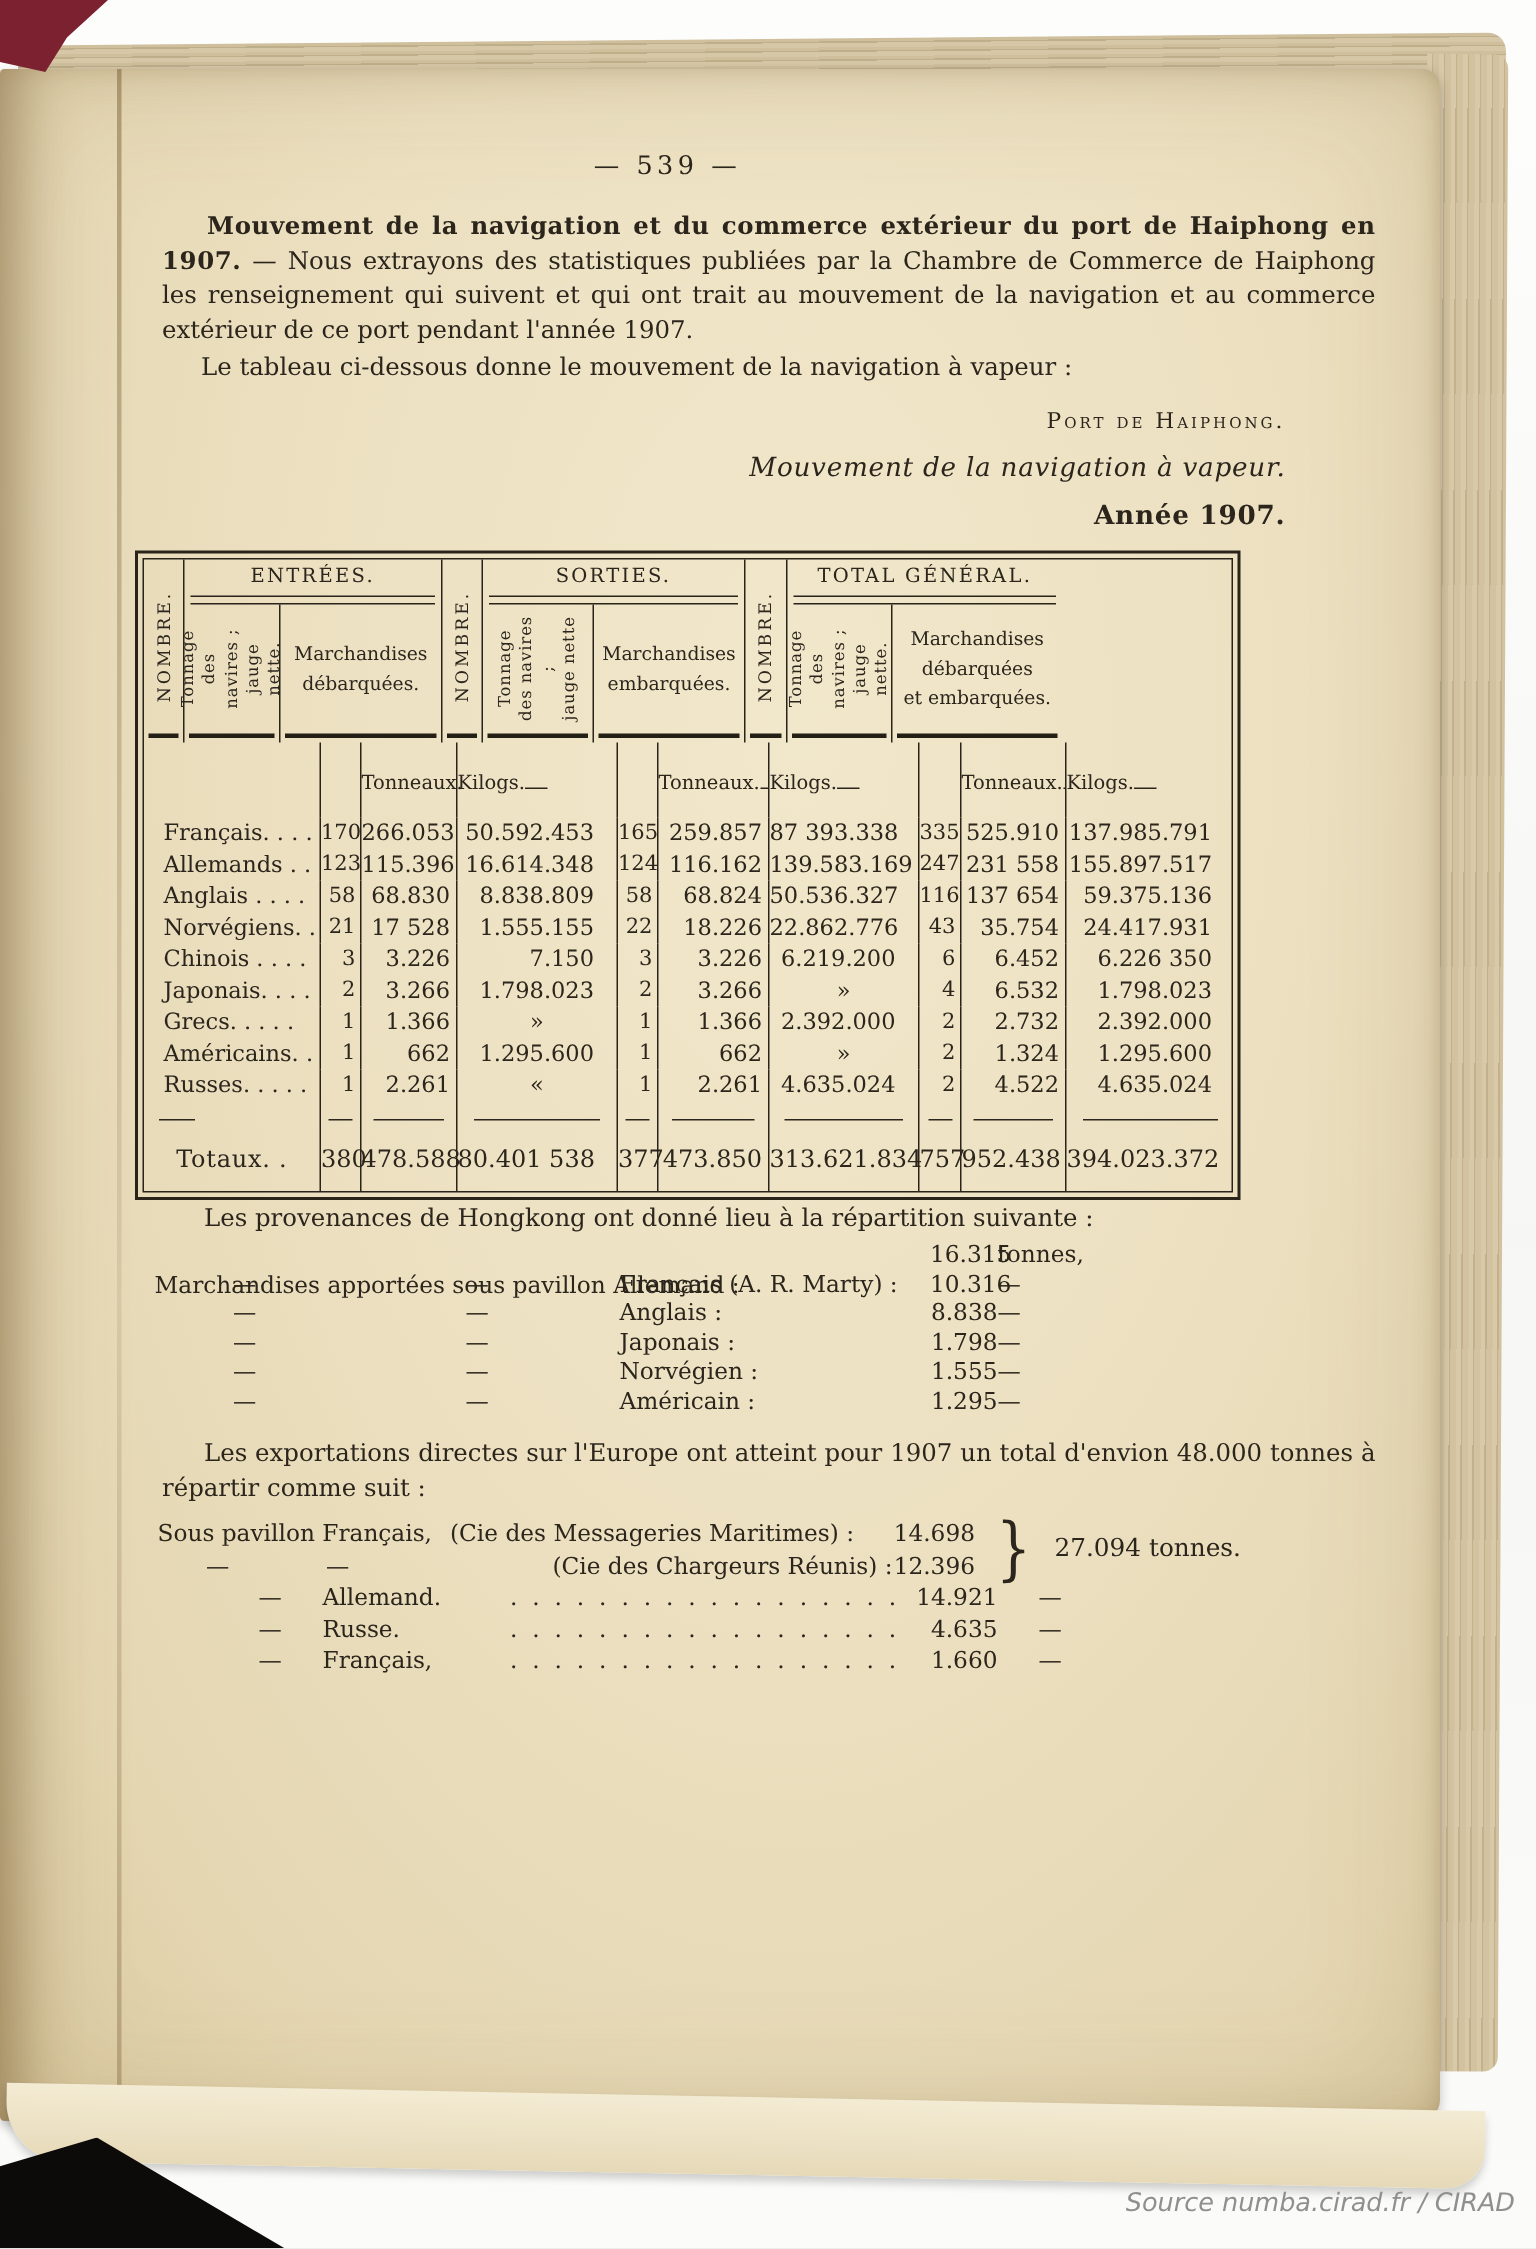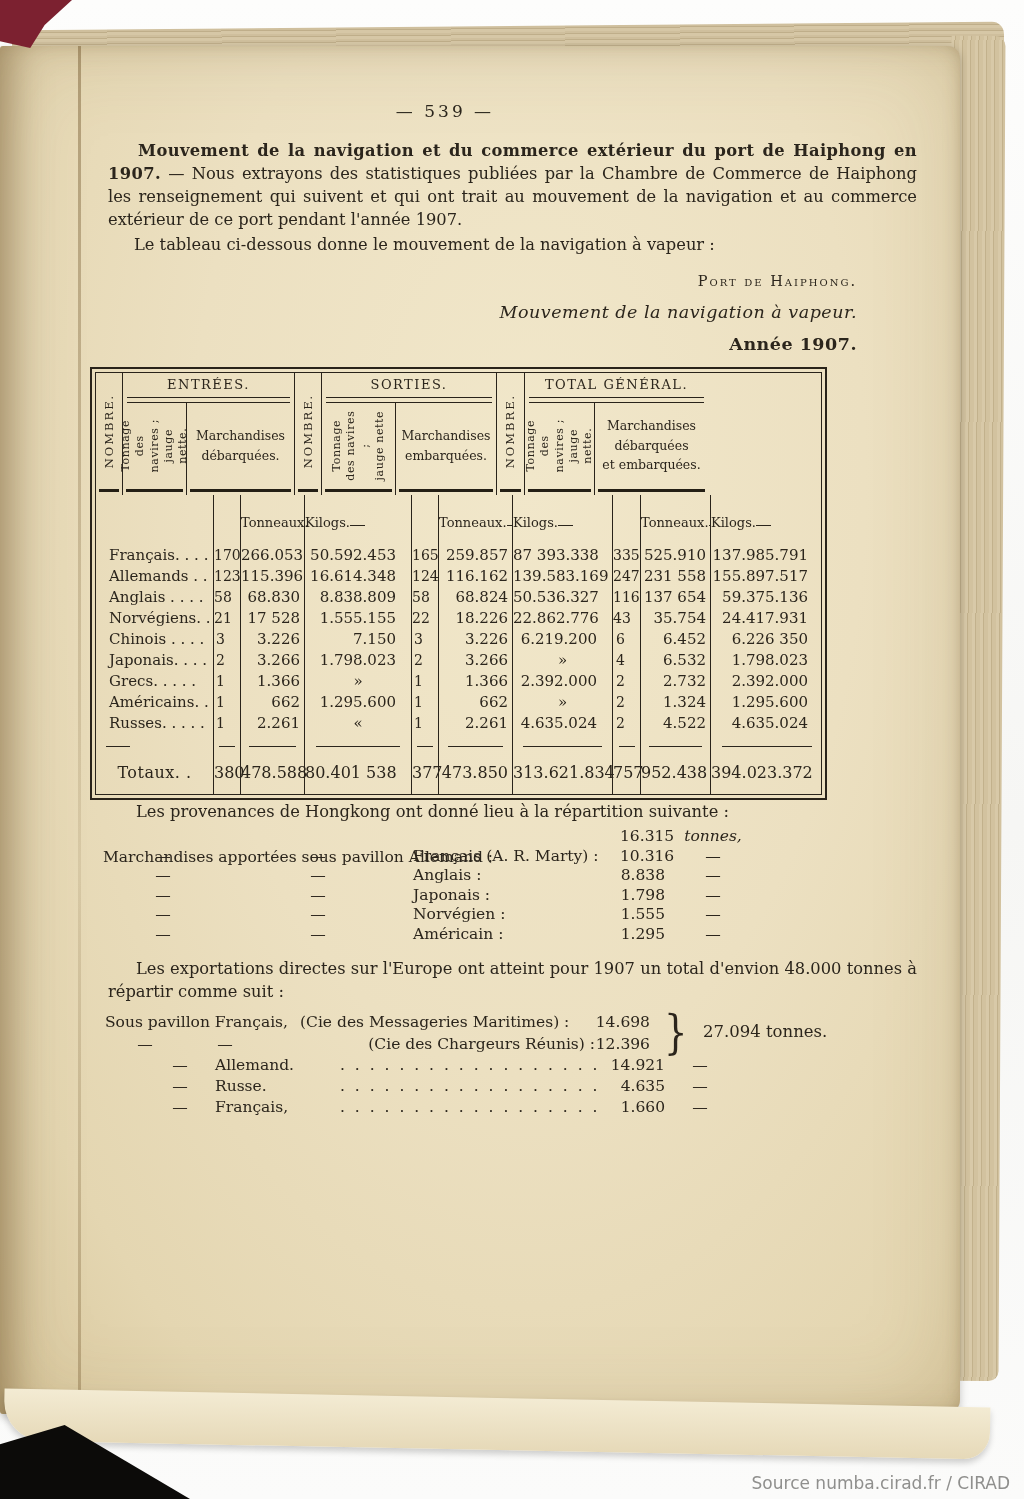--- a/index.html
+++ b/index.html
@@ -25,22 +25,22 @@
                    inset -8px 0 18px -10px rgba(105,78,38,.35), 0 3px 8px rgba(0,0,0,.22);}
   .crease{position:absolute;left:78px;top:0;bottom:0;width:3px;
           background:linear-gradient(180deg,rgba(110,82,40,.45),rgba(110,82,40,.12) 60%,rgba(110,82,40,.35));}
   .curl{position:absolute;left:4px;top:1398px;width:986px;height:52px;border-radius:0 0 26px 40px;
         background:linear-gradient(180deg,#f3ebd3,#e6d9b8);transform:rotate(1.1deg);
         box-shadow:0 4px 6px rgba(0,0,0,.18);}
   .ribbon{position:absolute;left:0;top:0;width:72px;height:48px;background:#7c2130;
           clip-path:polygon(0 0,100% 0,62% 52%,42% 100%,0 86%);}
   .black-corner{position:absolute;left:0;bottom:0;width:190px;height:74px;background:#0c0b09;
           clip-path:polygon(0 26%,34% 0,100% 100%,0 100%);}
-  .source-bar{position:absolute;right:14px;bottom:6px;font-family:"DejaVu Sans",sans-serif;
-          font-size:17px;color:#8f8f8d;}
+  .source-bar{position:absolute;right:14px;bottom:20px;font-family:"DejaVu Sans",sans-serif;
+          font-size:17px;color:#8f8f8d;font-style:italic;}
   
   .content{position:absolute;left:60px;top:0;width:860px;}
   .pagenum{width:770px;text-align:center;margin-top:55px;font-size:17px;letter-spacing:3px;}
   .para{margin:0 3px 0 48px;font-size:16.3px;line-height:23px;text-align:justify;}
   .p1{margin-top:18px;text-indent:30px;}
   .p1 b{letter-spacing:.4px;}
   .p2{margin-top:2px;text-indent:26px;text-align:left;}
   .titles{width:797px;text-align:right;}
   .t-caps{margin-top:17px;font-size:14.5px;letter-spacing:2px;font-variant:small-caps;}
   .t-ital{margin-top:13px;font-style:italic;font-size:17.5px;letter-spacing:.5px;}
@@ -73,21 +73,21 @@
          font-size:12.5px;line-height:1.55;text-align:center;}
   
   .subh{height:50px;}
   .subh .td{display:flex;align-items:center;padding-top:5px;font-size:13px;}
   .u-rule{width:15px;border-top:1.2px solid var(--ink);margin-top:6px;}
   
   .dr{height:21px;}
   .dr .td{font-size:15px;line-height:20px;white-space:nowrap;overflow:hidden;}
   .name{padding-left:13px;font-size:15.5px;}
   .num{text-align:right;padding-right:4px;}
-  .c1.num,.c4.num,.c7.num{padding-right:15px;font-size:14px;}
+  .c1.num,.c4.num,.c7.num{padding-right:3px;font-size:14px;}
   .k{padding-right:15px;}
   .k.cc{text-align:center;padding-right:0;}
   
   .dashr{height:22px;}
   .dashr .td{position:relative;}
   .rule{position:absolute;bottom:9px;border-top:1.2px solid var(--ink);}
   .rl-name{left:10px;width:24px;}
   .rl-sm{left:50%;margin-left:-8px;width:16px;}
   .rl-t{left:12%;width:76%;}
   .rl-k{left:10%;width:80%;}
@@ -98,21 +98,21 @@
   .p3{margin-top:26px;text-indent:28px;}
   .p4{margin-top:0;text-indent:28px;text-align:left;}
   
   .implist{margin:4px 0 0 43px;font-size:15.5px;}
   .imp-row{display:flex;height:19.5px;line-height:19.5px;white-space:nowrap;}
   .imp-lbl1{width:517px;margin-top:21px;}
   .imp-d{width:120px;text-align:center;}
   .imp-d2{width:190px;text-align:center;}
   .imp-lbl{width:207px;}
   .imp-val{width:45px;text-align:right;}
-  .imp-unit{width:96px;text-align:center;font-style:italic;}
+  .imp-unit{width:96px;}
   .p5{margin-top:13px;text-indent:28px;}
   
   .exp{position:relative;margin:8px 0 0 45px;font-size:15.5px;}
   .exp-l{display:flex;height:22px;line-height:22px;white-space:nowrap;}
   .exp-lblA{width:195px;}
   .exp-co{width:295px;}
   .exp-val{width:55px;text-align:right;}
   .exp-d{width:80px;text-align:center;}
   .exp-co2{width:330px;text-align:right;}
   .exp-val2{width:55px;text-align:right;}

